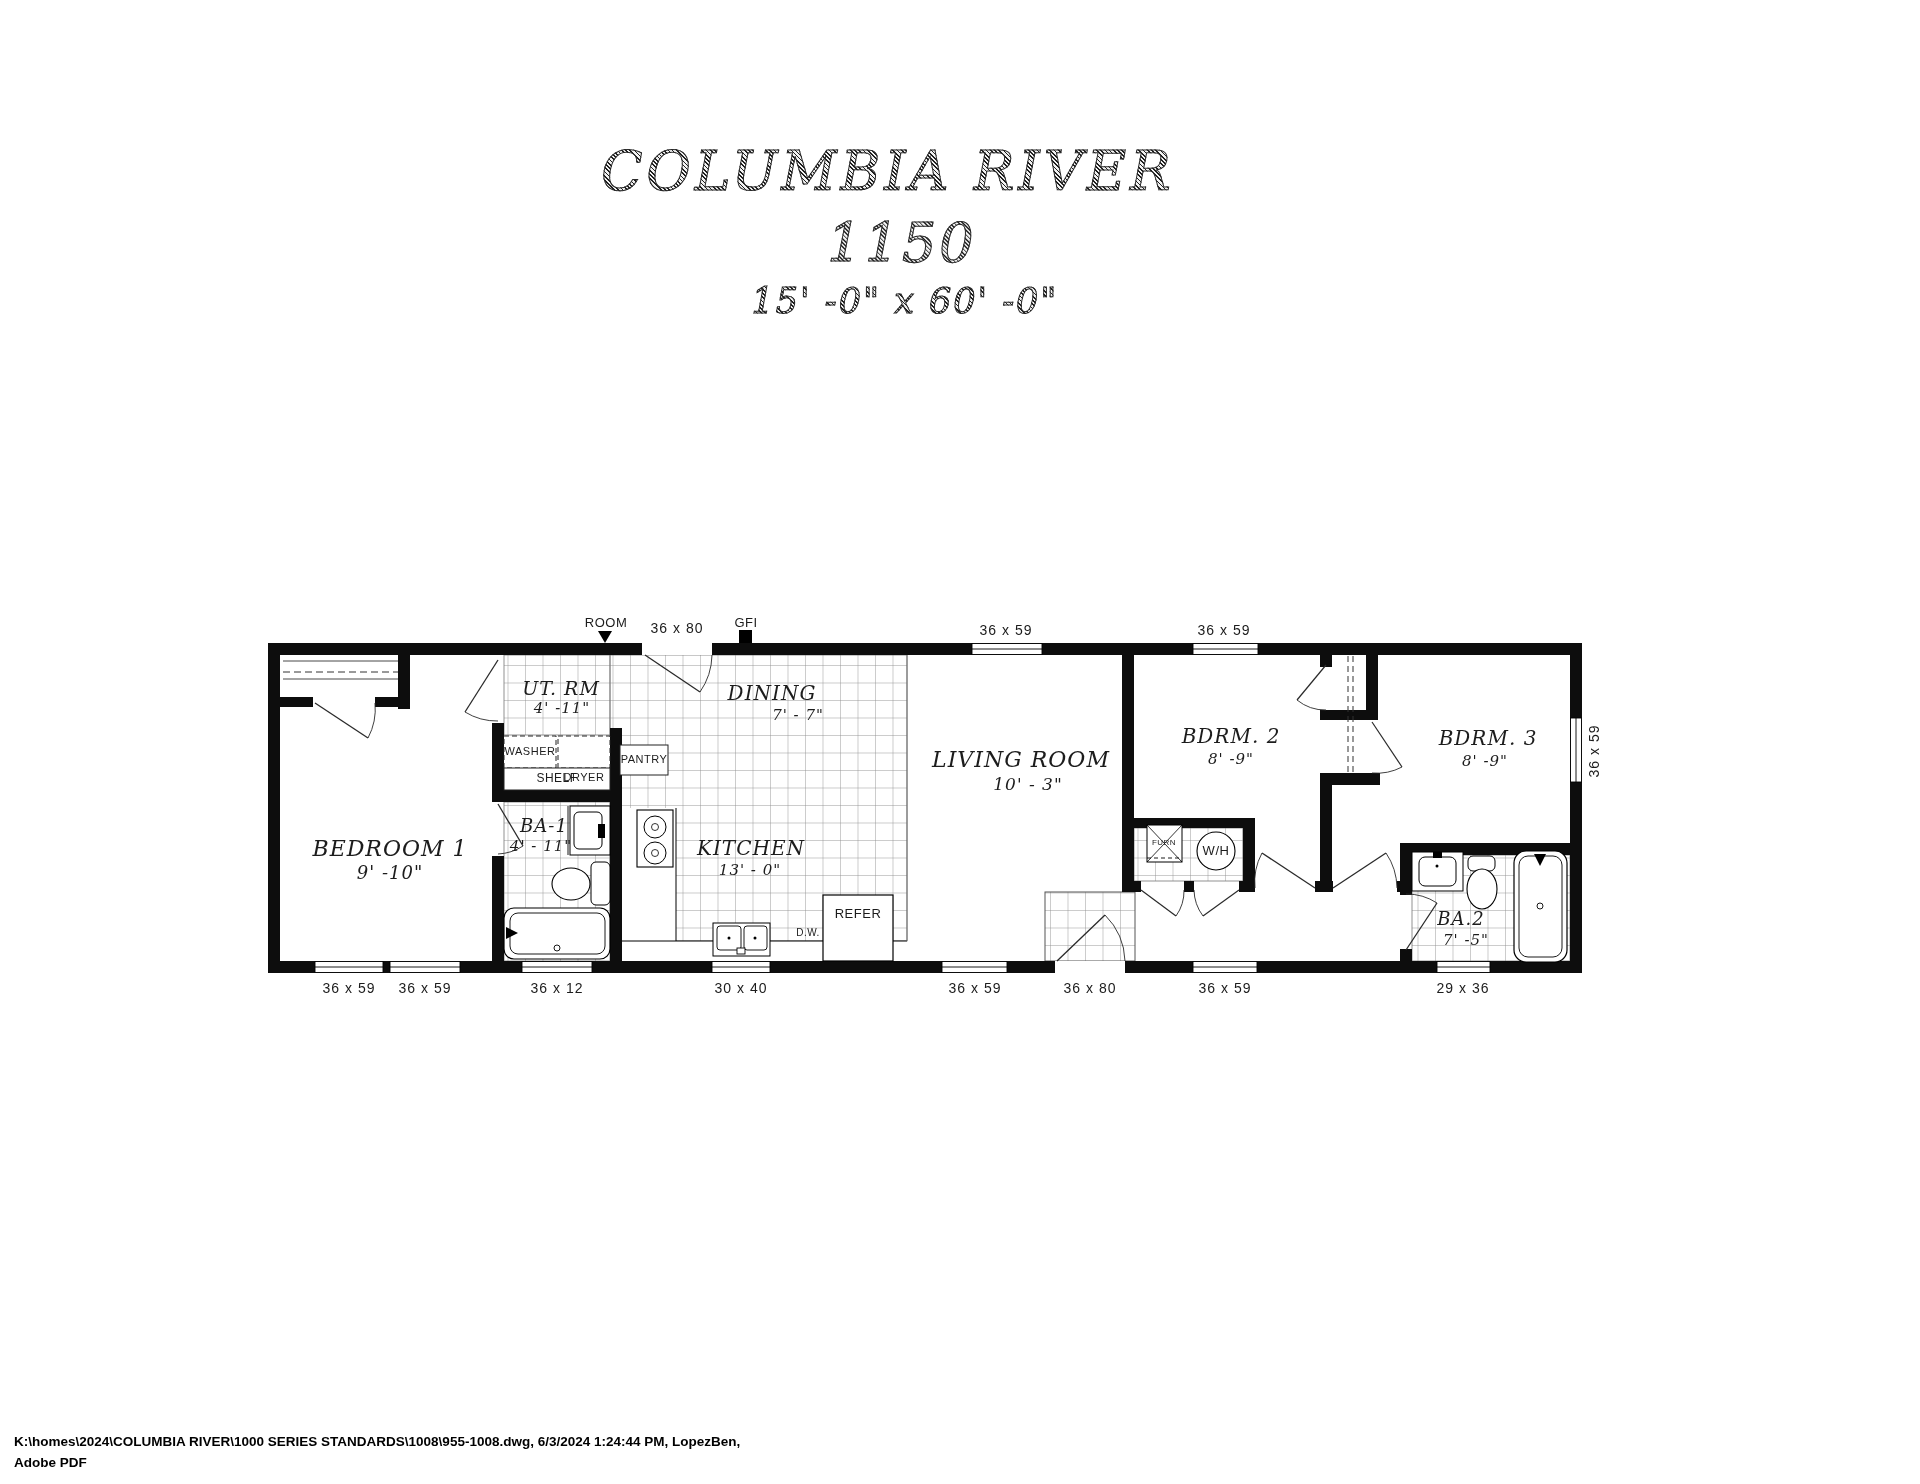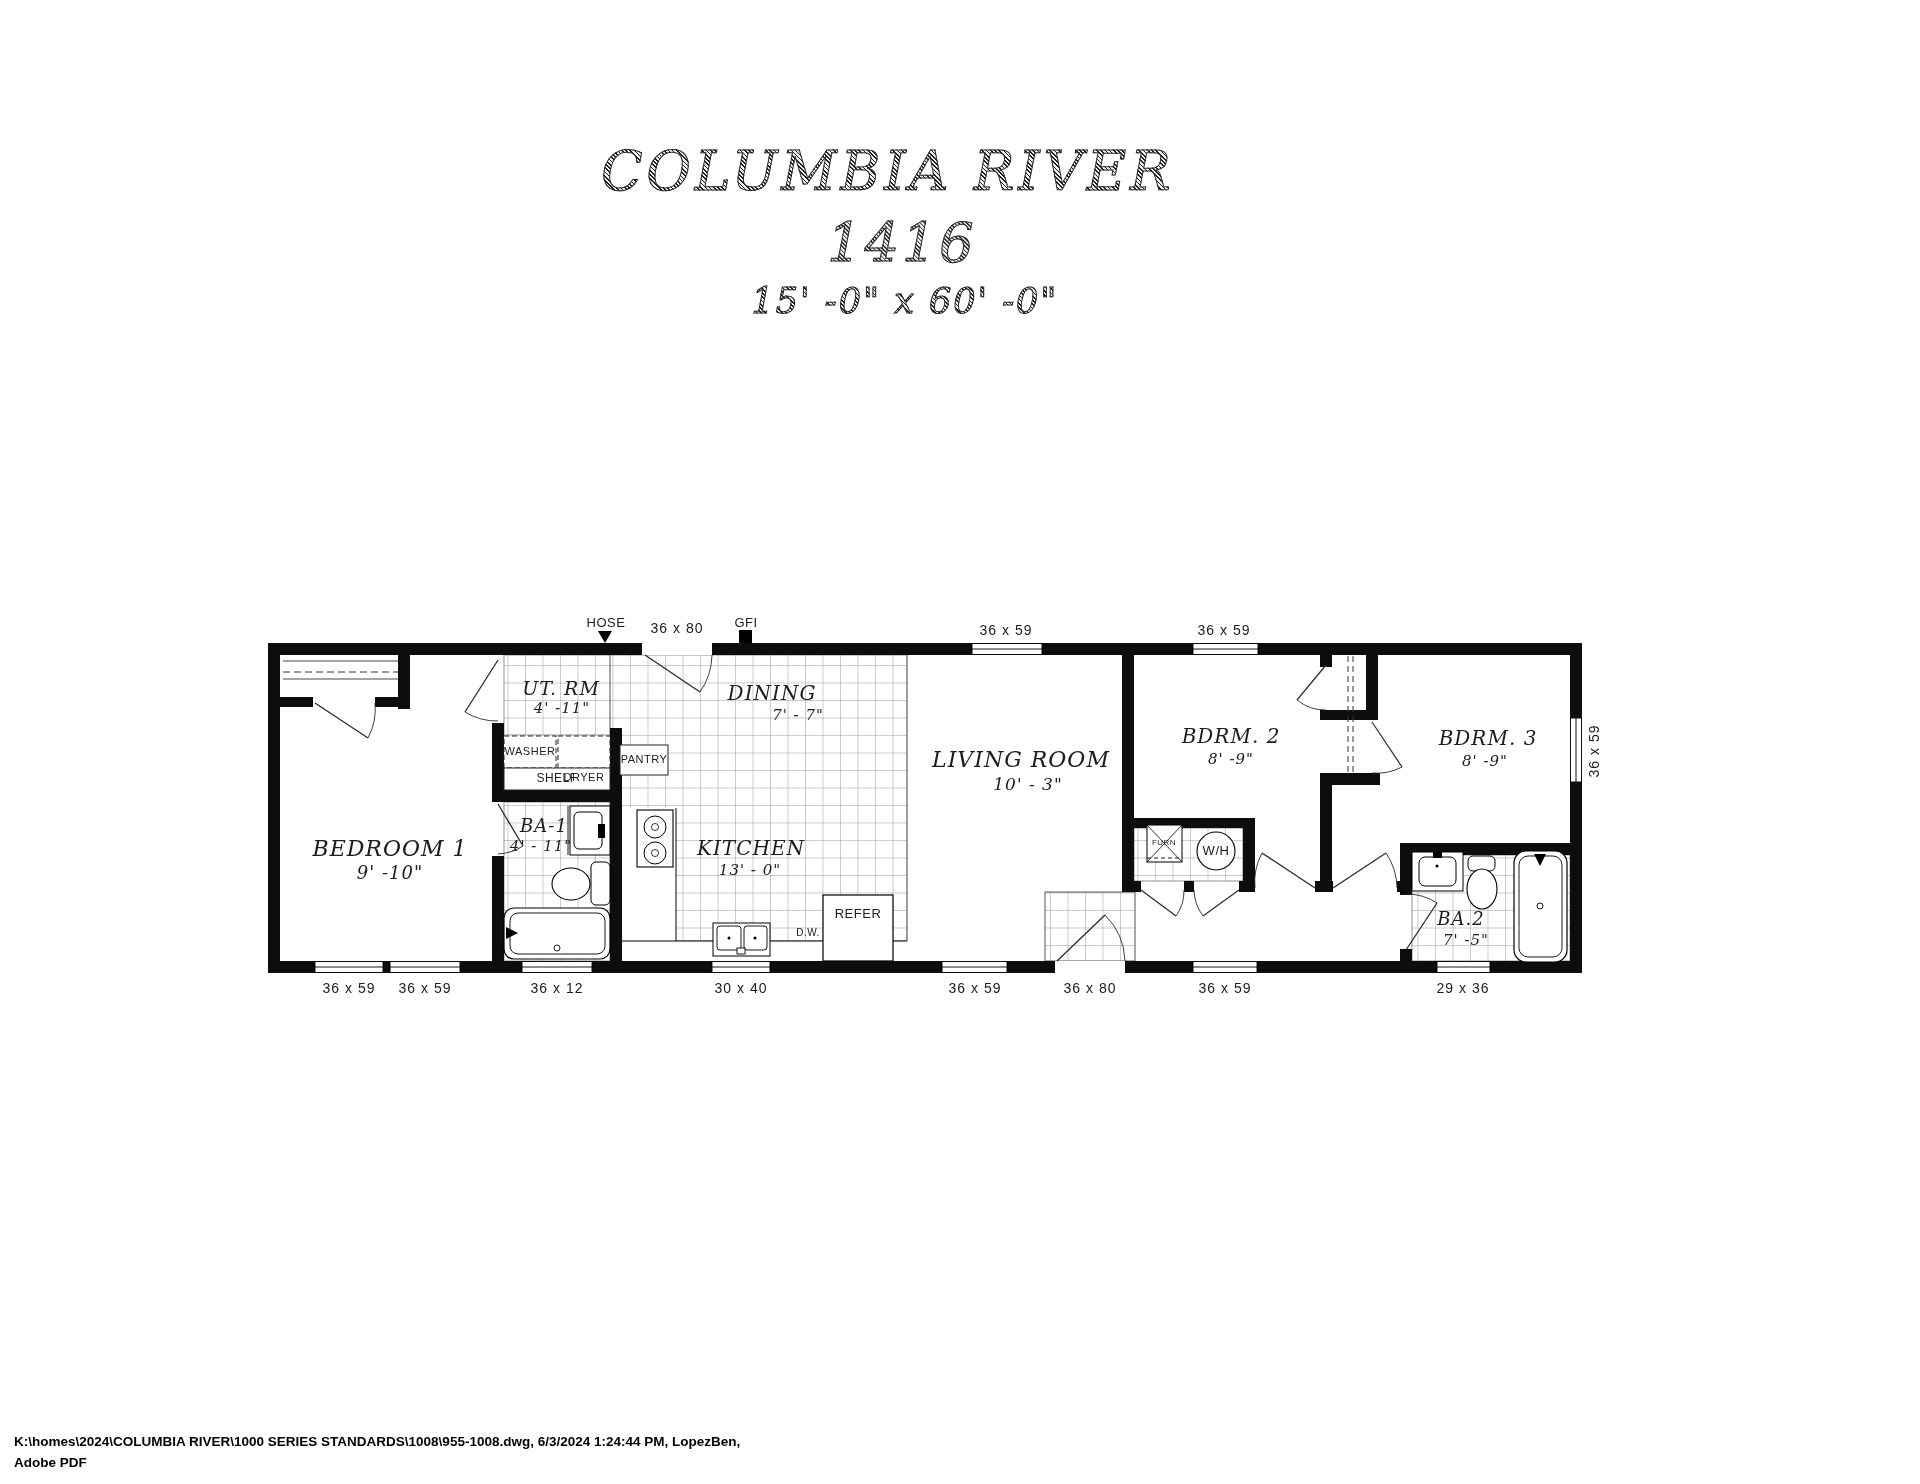--- a/index.html
+++ b/index.html
@@ -254,21 +254,21 @@
           <path d="M1406 950 L1437 903" stroke-width="1.3"></path>
           <path d="M1406 894 A56 56 0 0 1 1437 903" stroke-width="0.9"></path>
         </g>
     </g>
 
     <path d="M598 631 L612 631 L605 643 Z" fill="#000"></path>
     <rect x="739" y="630" width="13" height="13" fill="#000"></rect>
   </svg>
 
   <div class="title-line" style="left:888px;top:140px;font-size:54px;letter-spacing:4px;">COLUMBIA RIVER</div>
-  <div class="title-line" style="left:902px;top:212px;font-size:54px;letter-spacing:3px;">1416</div>
+  <div class="title-line" style="left:902px;top:212px;font-size:54px;letter-spacing:3px;">1150</div>
   <div class="title-line" style="left:905px;top:281px;font-size:35px;letter-spacing:2px;">15' -0" x 60' -0"</div>
 
   <div class="lbl room" style="left:390px;top:836px;font-size:22px;">BEDROOM 1</div>
   <div class="lbl room" style="left:390px;top:862px;font-size:18px;">9' -10"</div>
 
   <div class="lbl room" style="left:561px;top:677px;font-size:19px;">UT. RM</div>
   <div class="lbl room" style="left:562px;top:699px;font-size:15px;">4' -11"</div>
 
   <div class="lbl room" style="left:772px;top:681px;font-size:20px;">DINING</div>
   <div class="lbl room" style="left:798px;top:706px;font-size:15px;">7' - 7"</div>
@@ -293,21 +293,21 @@
 
   <div class="lbl fix" style="left:530px;top:745px;font-size:11px;">WASHER</div>
   <div class="lbl fix" style="left:584px;top:745px;font-size:11px;margin-top:26px;">DRYER</div>
   <div class="lbl fix" style="left:557px;top:771px;font-size:12px;">SHELF</div>
   <div class="lbl fix" style="left:644px;top:753px;font-size:11px;">PANTRY</div>
   <div class="lbl fix" style="left:858px;top:906px;font-size:13px;">REFER</div>
   <div class="lbl fix" style="left:800px;top:927px;font-size:10px;padding-left:16px;">D.W.</div>
   <div class="lbl fix" style="left:1164px;top:838px;font-size:8px;">FURN</div>
   <div class="lbl fix" style="left:1216px;top:843px;font-size:13px;">W/H</div>
 
-  <div class="lbl fix" style="left:606px;top:615px;font-size:13px;">HOSE</div>
+  <div class="lbl fix" style="left:606px;top:615px;font-size:13px;">ROOM</div>
   <div class="lbl fix" style="left:746px;top:615px;font-size:13px;">GFI</div>
 
   <div class="lbl dim" style="left:677px;top:620px;">36 x 80</div>
   <div class="lbl dim" style="left:1006px;top:622px;">36 x 59</div>
   <div class="lbl dim" style="left:1224px;top:622px;">36 x 59</div>
 
   <div class="lbl dim" style="left:349px;top:980px;">36 x 59</div>
   <div class="lbl dim" style="left:425px;top:980px;">36 x 59</div>
   <div class="lbl dim" style="left:557px;top:980px;">36 x 12</div>
   <div class="lbl dim" style="left:741px;top:980px;">30 x 40</div>

